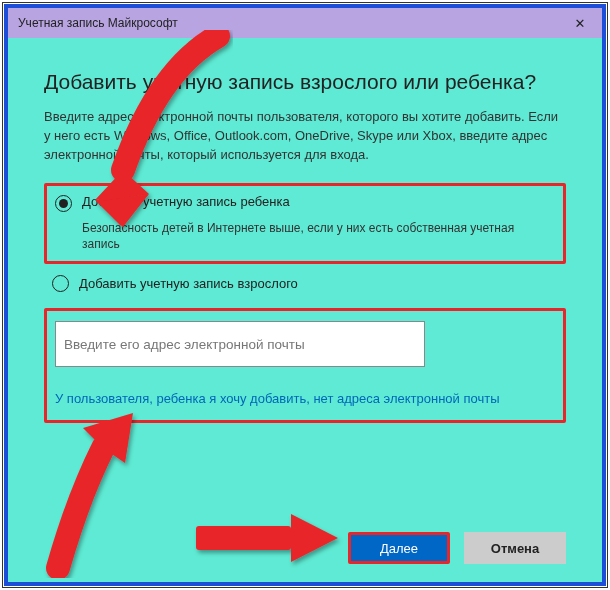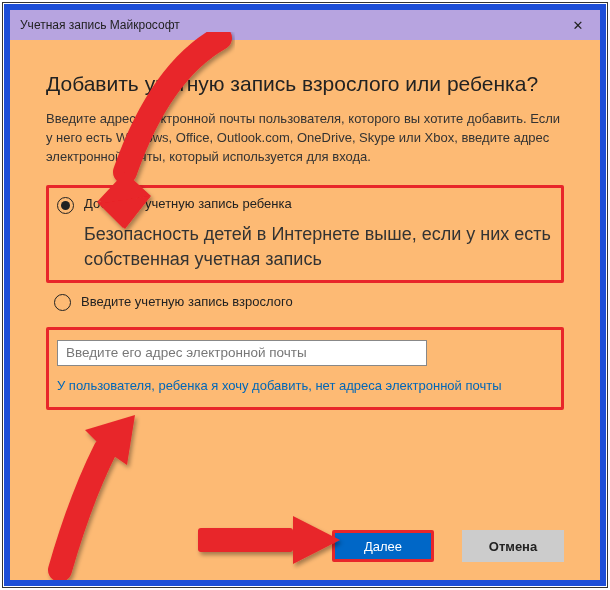--- a/index.html
+++ b/index.html
@@ -21,22 +21,22 @@
       right: 2px;
       bottom: 2px;
       border: 1px solid #333;
     }
     .window {
       position: absolute;
       top: 4px;
       left: 4px;
       right: 4px;
       bottom: 4px;
-      border: 6px solid #1d4ed8;
-      background: #fdba74;
+      border: 4px solid #1d4ed8;
+      background: #5eead4;
       display: flex;
       flex-direction: column;
     }
     .titlebar {
       height: 30px;
       background: #b7a4e0;
       display: flex;
       align-items: center;
       padding: 0 0 0 10px;
       font-size: 12px;
@@ -99,63 +99,63 @@
       flex-shrink: 0;
       margin-top: 1px;
     }
     .radio-dot {
       width: 9px;
       height: 9px;
       border-radius: 50%;
       background: #222;
     }
     .sub-desc {
-      font-size: 18px;
+      font-size: 12px;
       color: #333;
       line-height: 1.4;
       margin-left: 27px;
       margin-top: 4px;
     }
     .radio-alone {
       display: flex;
       align-items: center;
       gap: 10px;
       font-size: 13px;
       color: #222;
       margin: 10px 0 16px 8px;
     }
     .section2 {
       border: 3px solid #e8262a;
       border-radius: 2px;
       padding: 10px 8px 14px 8px;
     }
     .email-input {
       width: 370px;
-      height: 26px;
+      height: 46px;
       border: 1px solid #888;
       padding: 0 8px;
       font-size: 13.5px;
       color: #888;
       background: #fff;
       display: flex;
       align-items: center;
-      margin-bottom: 12px;
+      margin-bottom: 24px;
     }
     .link {
       color: #0067b8;
       font-size: 13px;
       cursor: pointer;
     }
     .footer {
       position: absolute;
       bottom: 18px;
       right: 36px;
       display: flex;
       align-items: flex-end;
-      gap: 28px;
+      gap: 14px;
     }
     .btn {
       width: 102px;
       height: 32px;
       font-size: 13px;
       display: flex;
       align-items: center;
       justify-content: center;
       cursor: pointer;
     }
@@ -202,21 +202,21 @@
         <span class="radio-circle">
           <span class="radio-dot"></span>
         </span>
         <span>Добавить учетную запись ребенка</span>
       </div>
       <div class="sub-desc">Безопасность детей в Интернете выше, если у них есть собственная учетная запись</div>
     </div>
 
     <div class="radio-alone">
       <span class="radio-circle"></span>
-      <span>Введите учетную запись взрослого</span>
+      <span>Добавить учетную запись взрослого</span>
     </div>
 
     <div class="section2">
       <div class="email-input">
         <span style="color:#777;">Введите его адрес электронной почты</span>
       </div>
       <div class="link">У пользователя, ребенка я хочу добавить, нет адреса электронной почты</div>
     </div>
 
     <div class="footer">

